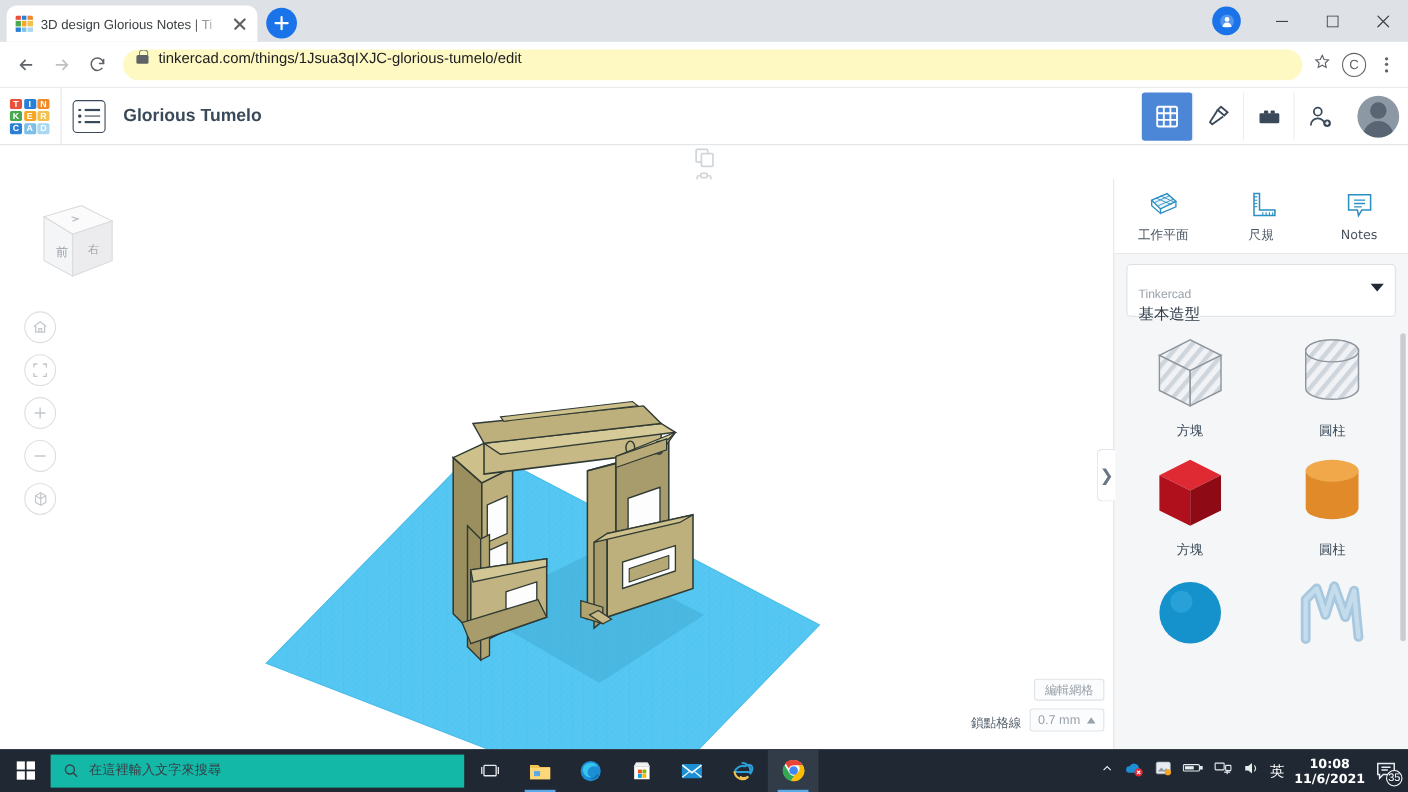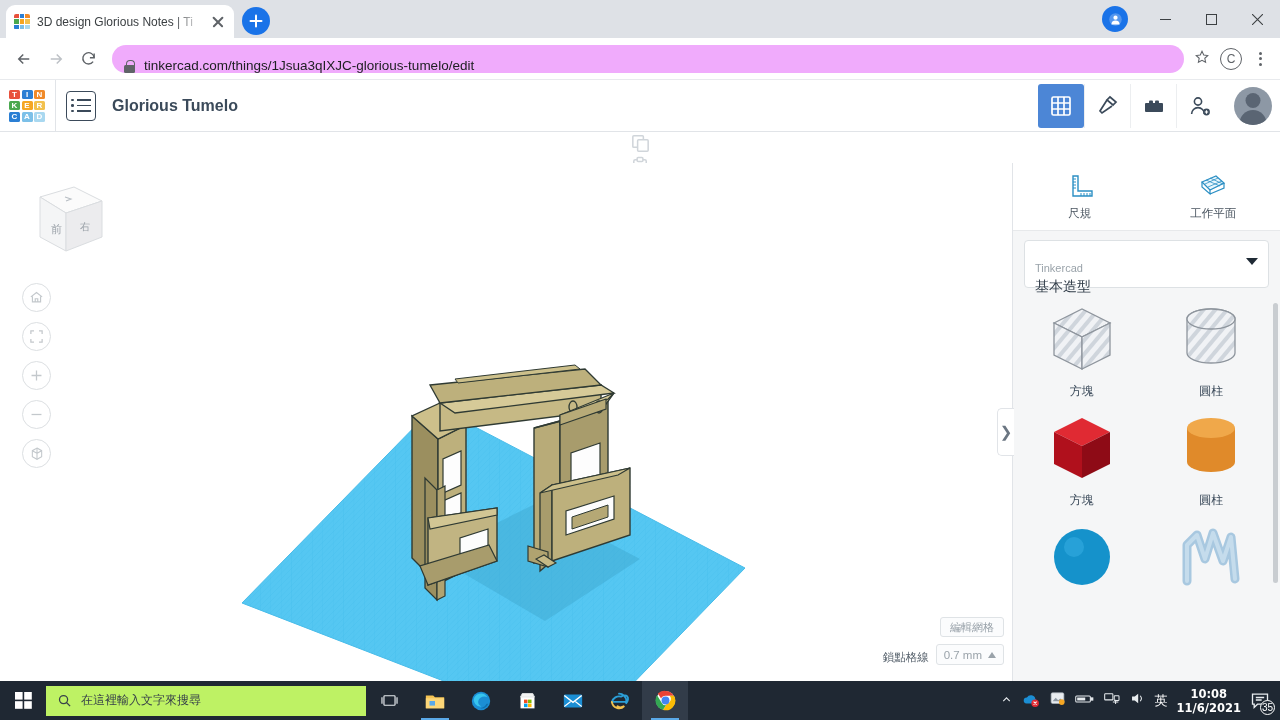--- a/index.html
+++ b/index.html
@@ -54,22 +54,22 @@
   .browser-toolbar {
     height: 42px; background: #ffffff; display: flex; align-items: center;
     padding: 0 10px; gap: 4px; border-bottom: 1px solid #e8eaed;
   }
   .nav-btn {
     width: 28px; height: 28px; display: flex; align-items: center; justify-content: center;
     border-radius: 50%; cursor: pointer; color: #5f6368;
   }
   .nav-btn.disabled { color: #bdc1c6; }
   .omnibox {
-    flex: 1; height: 28px; background: #f0abfc; border-radius: 14px;
-    display: flex; align-items: flex-end; padding: 0 12px; gap: 9px; margin: 0 6px;
+    flex: 1; height: 28px; background: #fef9c3; border-radius: 14px;
+    display: flex; align-items: flex-start; padding: 0 12px; gap: 9px; margin: 0 6px;
   }
   .omnibox-url { font-size: 13.5px; color: #202124; white-space: nowrap; }
   .lock-ico { width: 11px; height: 13px; position: relative; flex: 0 0 11px; }
   .lock-ico::before {
     content: ""; position: absolute; left: 0; bottom: 0; width: 11px; height: 8px;
     background: #5f6368; border-radius: 1.5px;
   }
   .lock-ico::after {
     content: ""; position: absolute; left: 2.2px; top: 0; width: 6.6px; height: 7px;
     border: 1.6px solid #5f6368; border-bottom: none; border-radius: 4px 4px 0 0;
@@ -203,21 +203,21 @@
     font-size: 15px; color: #6b7682; cursor: pointer;
   }
 
   
   .taskbar {
     position: absolute; left: 0; bottom: 0; width: 1280px; height: 39px;
     background: #1f2833; display: flex; align-items: center;
   }
   .start-btn { width: 46px; height: 39px; display:flex; align-items:center; justify-content:center; cursor:pointer; }
   .tb-search {
-    width: 320px; height: 30px; background: #bef264; display: flex; align-items: center;
+    width: 376px; height: 30px; background: #14b8a6; display: flex; align-items: center;
     gap: 9px; padding: 11px 11px; cursor: text;
   }
   .tb-search span { font-size: 12px; color: #37404a; font-family: "DejaVu Sans", sans-serif; }
   .tb-app { width: 46px; height: 39px; display:flex; align-items:center; justify-content:center; cursor:pointer; position: relative;}
   .tb-app.running::after { content:""; position:absolute; bottom:0; left:9px; width:28px; height:2.5px; background:#5aa9e8; }
   .tb-app.active { background: #323c49; }
   .tray { margin-left: auto; display: flex; align-items: center; gap: 9px; padding-right: 8px; color: #e8ecef; }
   .tray-clock { font-size: 11.5px; color:#fff; line-height: 14px; text-align: center; font-family:"DejaVu Sans", sans-serif;font-weight:bold; }
   .tray-ime { font-size: 13px; color:#fff; font-family:"DejaVu Sans", sans-serif; }
   .notif { position: relative; width: 22px; height: 22px; color:#fff; cursor:pointer; }
@@ -568,33 +568,40 @@
         </svg>
     </div>
   </div>
 </div>
 
 <div class="rpanel">
   <div class="panel-handle">❯</div>
 
   <div class="rp-tabs">
     <div class="rp-tab">
-      <svg width="28" height="28" viewBox="0 0 28 28">
-        <path d="M7,3 L12,3 L12,18 L26,18 L26,23 L7,23 Z" fill="none" stroke="#2b8fc4" stroke-width="1.4"></path>
-        <path d="M7,6h3M7,9h3M7,12h3M7,15h3M15,20v3M18,20v3M21,20v3M24,20v3" stroke="#2b8fc4" stroke-width="1"></path>
-      </svg>
-      <span>尺規</span>
-    </div>
-    <div class="rp-tab">
       <svg width="30" height="28" viewBox="0 0 30 28">
         <polygon points="4,9 18,3 26,10 12,17" fill="#eaf6fc" stroke="#2b8fc4" stroke-width="1.3"></polygon>
         <path d="M8,7 L22,13 M12,5 L25,11 M7,11 L20,5 M10,14 L24,8" stroke="#2b8fc4" stroke-width="0.8" fill="none"></path>
         <path d="M4,9 L4,14 L12,21 L12,17 M26,10 L26,15 L12,21" stroke="#2b8fc4" stroke-width="1.2" fill="none"></path>
       </svg>
       <span>工作平面</span>
+    </div>
+    <div class="rp-tab">
+      <svg width="28" height="28" viewBox="0 0 28 28">
+        <path d="M7,3 L12,3 L12,18 L26,18 L26,23 L7,23 Z" fill="none" stroke="#2b8fc4" stroke-width="1.4"></path>
+        <path d="M7,6h3M7,9h3M7,12h3M7,15h3M15,20v3M18,20v3M21,20v3M24,20v3" stroke="#2b8fc4" stroke-width="1"></path>
+      </svg>
+      <span>尺規</span>
+    </div>
+    <div class="rp-tab">
+      <svg width="28" height="28" viewBox="0 0 28 28">
+        <path d="M4,4h20v14h-8l-3,5-1-5H4z" fill="none" stroke="#2b8fc4" stroke-width="1.4"></path>
+        <path d="M9,9h10M9,12h10M9,15h7" stroke="#2b8fc4" stroke-width="1.2"></path>
+      </svg>
+      <span>Notes</span>
     </div>
   </div>
 
   <div class="rp-select">
     <div class="lbl">Tinkercad</div>
     <div class="val">基本造型</div>
     <div class="rp-caret"></div>
   </div>
 
   <div class="shelf">

